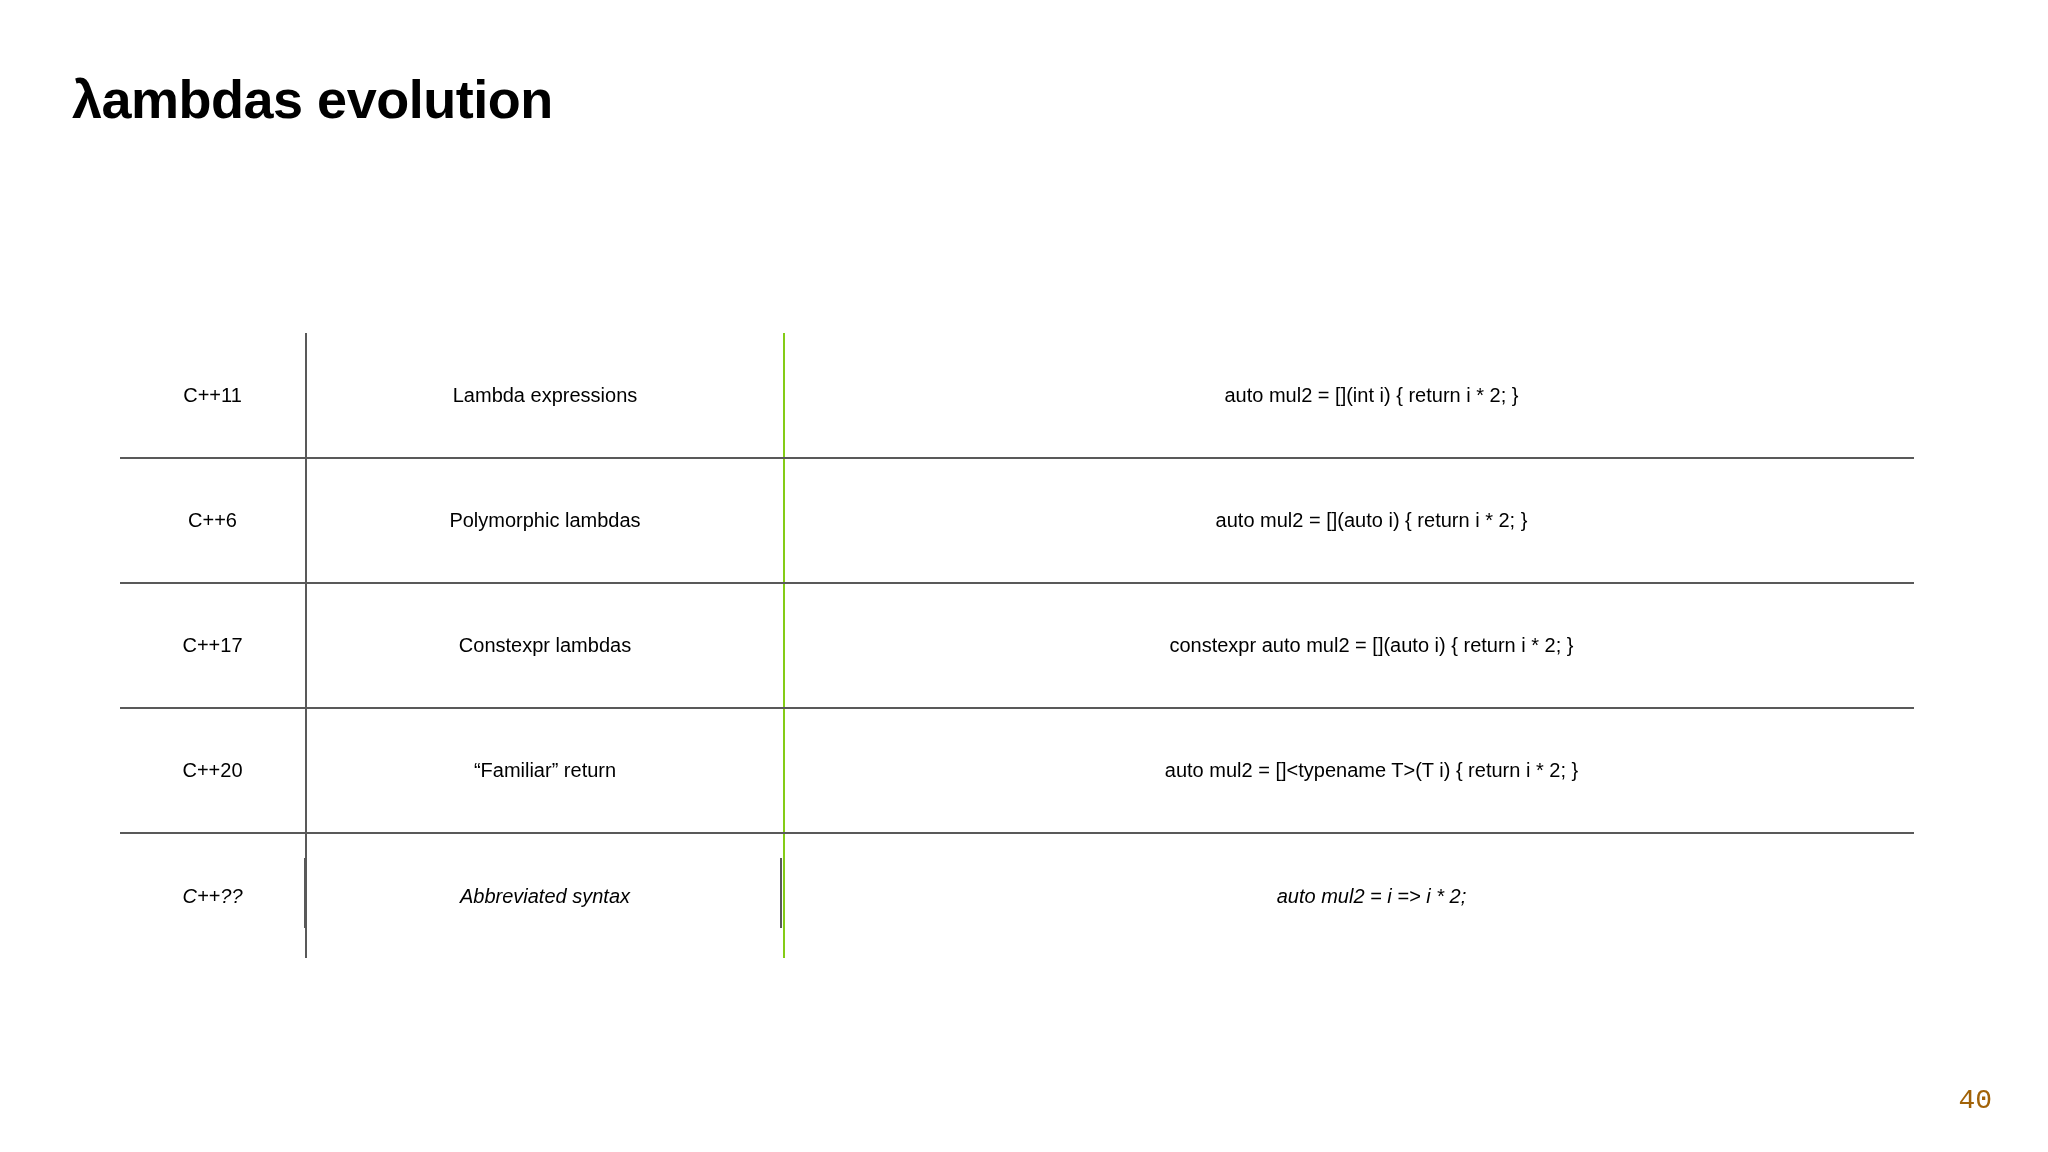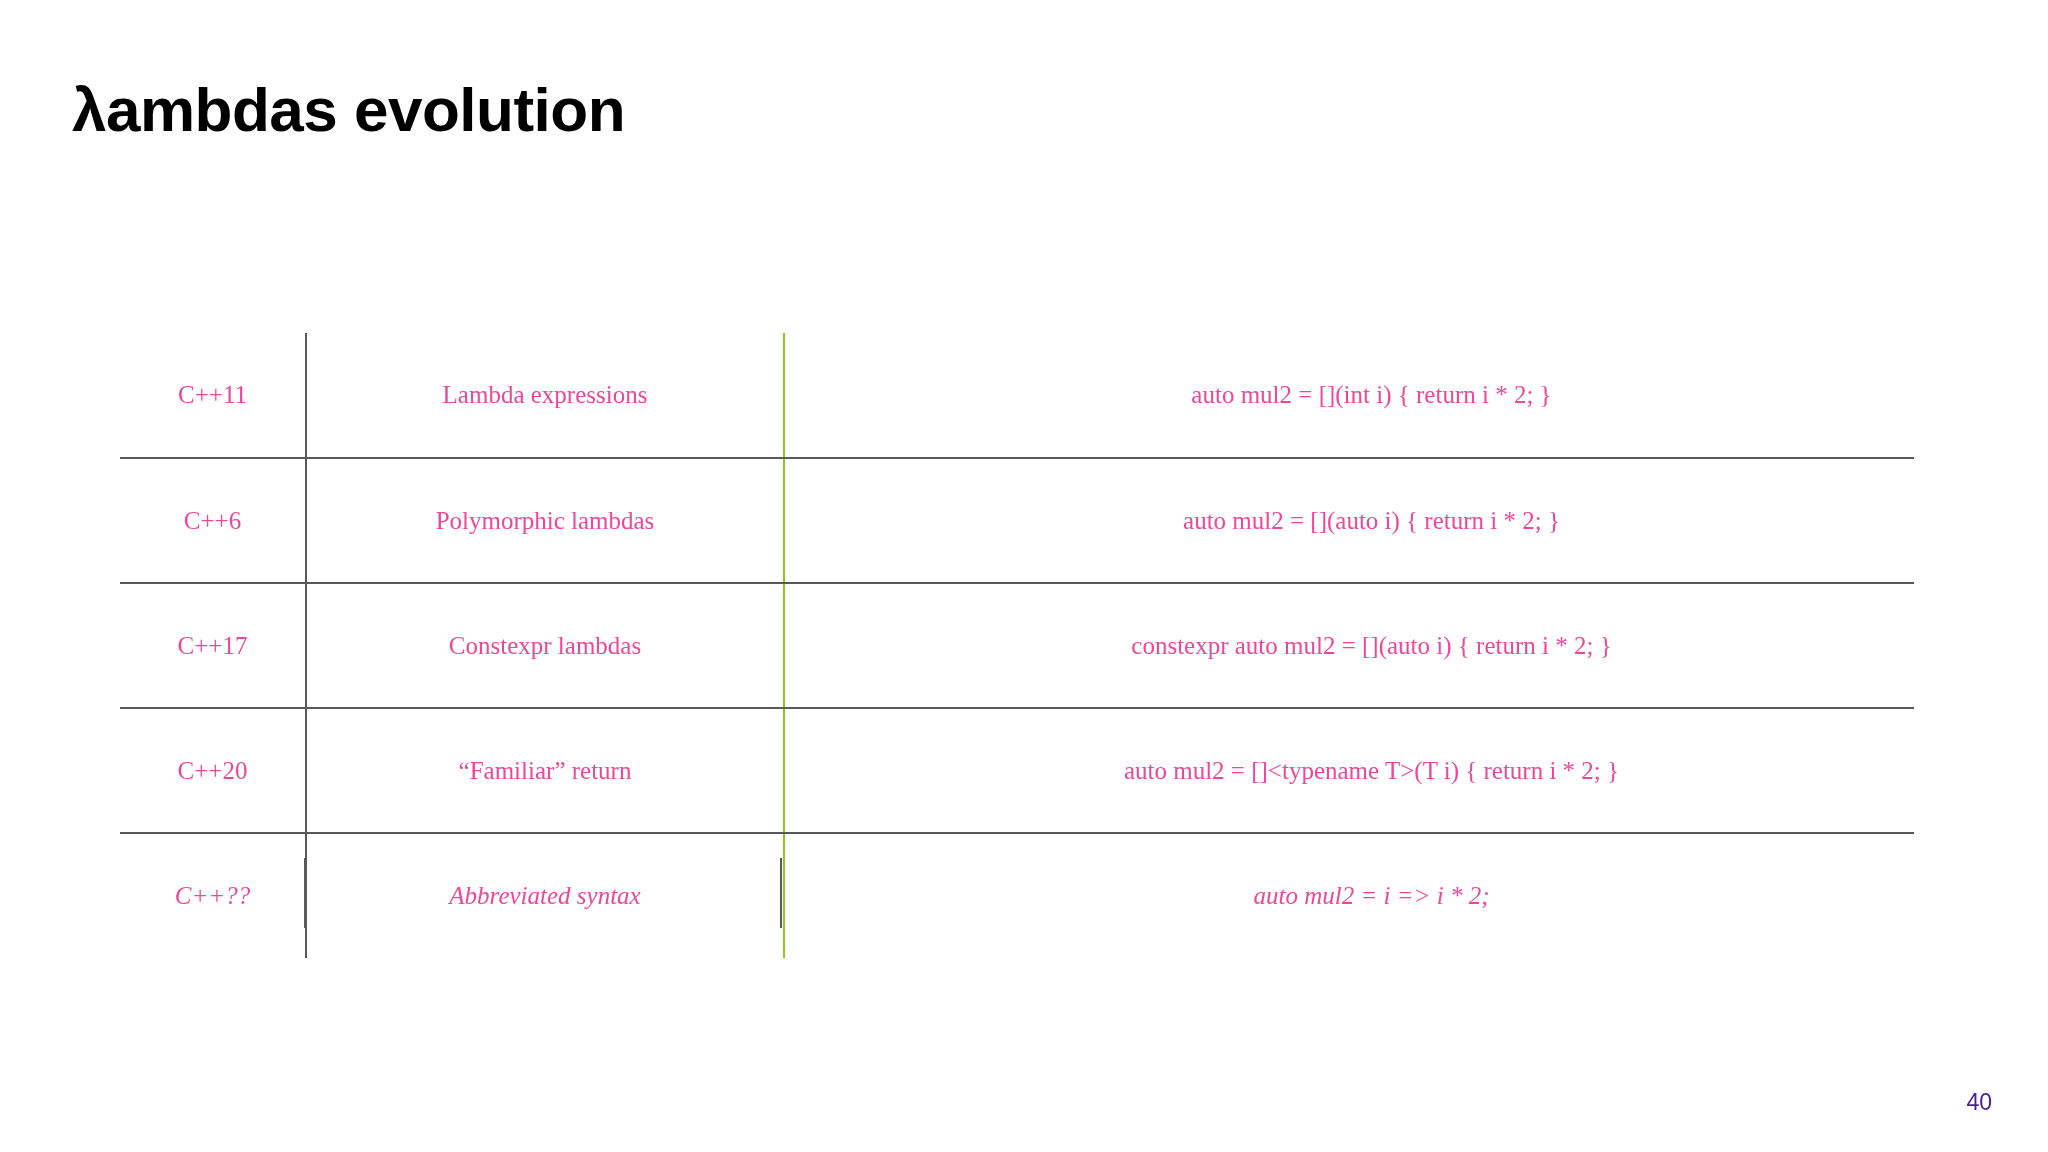--- a/index.html
+++ b/index.html
@@ -16,21 +16,21 @@
     -webkit-font-smoothing: antialiased;
   }
 
   
   .slide-title {
     position: absolute;
     left: 72px;
     top: 32px;
     font-family: "Liberation Sans", sans-serif;
     font-weight: bold;
-    font-size: 62px;
+    font-size: 54px;
     line-height: 1.15;
     letter-spacing: -0.5px;
     color: #000000;
     white-space: nowrap;
   }
 
   
   .evo-table {
     position: absolute;
     left: 120px;
@@ -38,23 +38,23 @@
     width: 1746px;
     border-collapse: collapse;
     table-layout: fixed;
   }
   .evo-table tr {
     height: 125px;
   }
   .evo-table td {
     padding: 0;
     vertical-align: middle;
-    font-family: Liberation Serif, serif;
-    font-size: 25px;
-    color: #ec4899;
+    font-family: Liberation Sans, sans-serif;
+    font-size: 20px;
+    color: #000000;
     border-bottom: 2px solid #595959;
   }
   .evo-table tr:last-child td {
     border-bottom: none;
   }
 
   
   .col-version {
     width: 185px;
     text-align: center;
@@ -86,23 +86,23 @@
     height: 70px;
   }
   .vrule-1 { left: 304px; }
   .vrule-2 { left: 780px; }
 
   
   .page-number {
     position: absolute;
     right: 56px;
     bottom: 36px;
-    font-family: Liberation Sans, sans-serif;
-    font-size: 23px;
-    color: #4c1d95;
+    font-family: Liberation Mono, monospace;
+    font-size: 28px;
+    color: #a16207;
   }
 </style>
 </head>
 <body>
 
 <h1 class="slide-title">λambdas evolution</h1>
 
 <table class="evo-table">
   <tbody>
     <tr>

